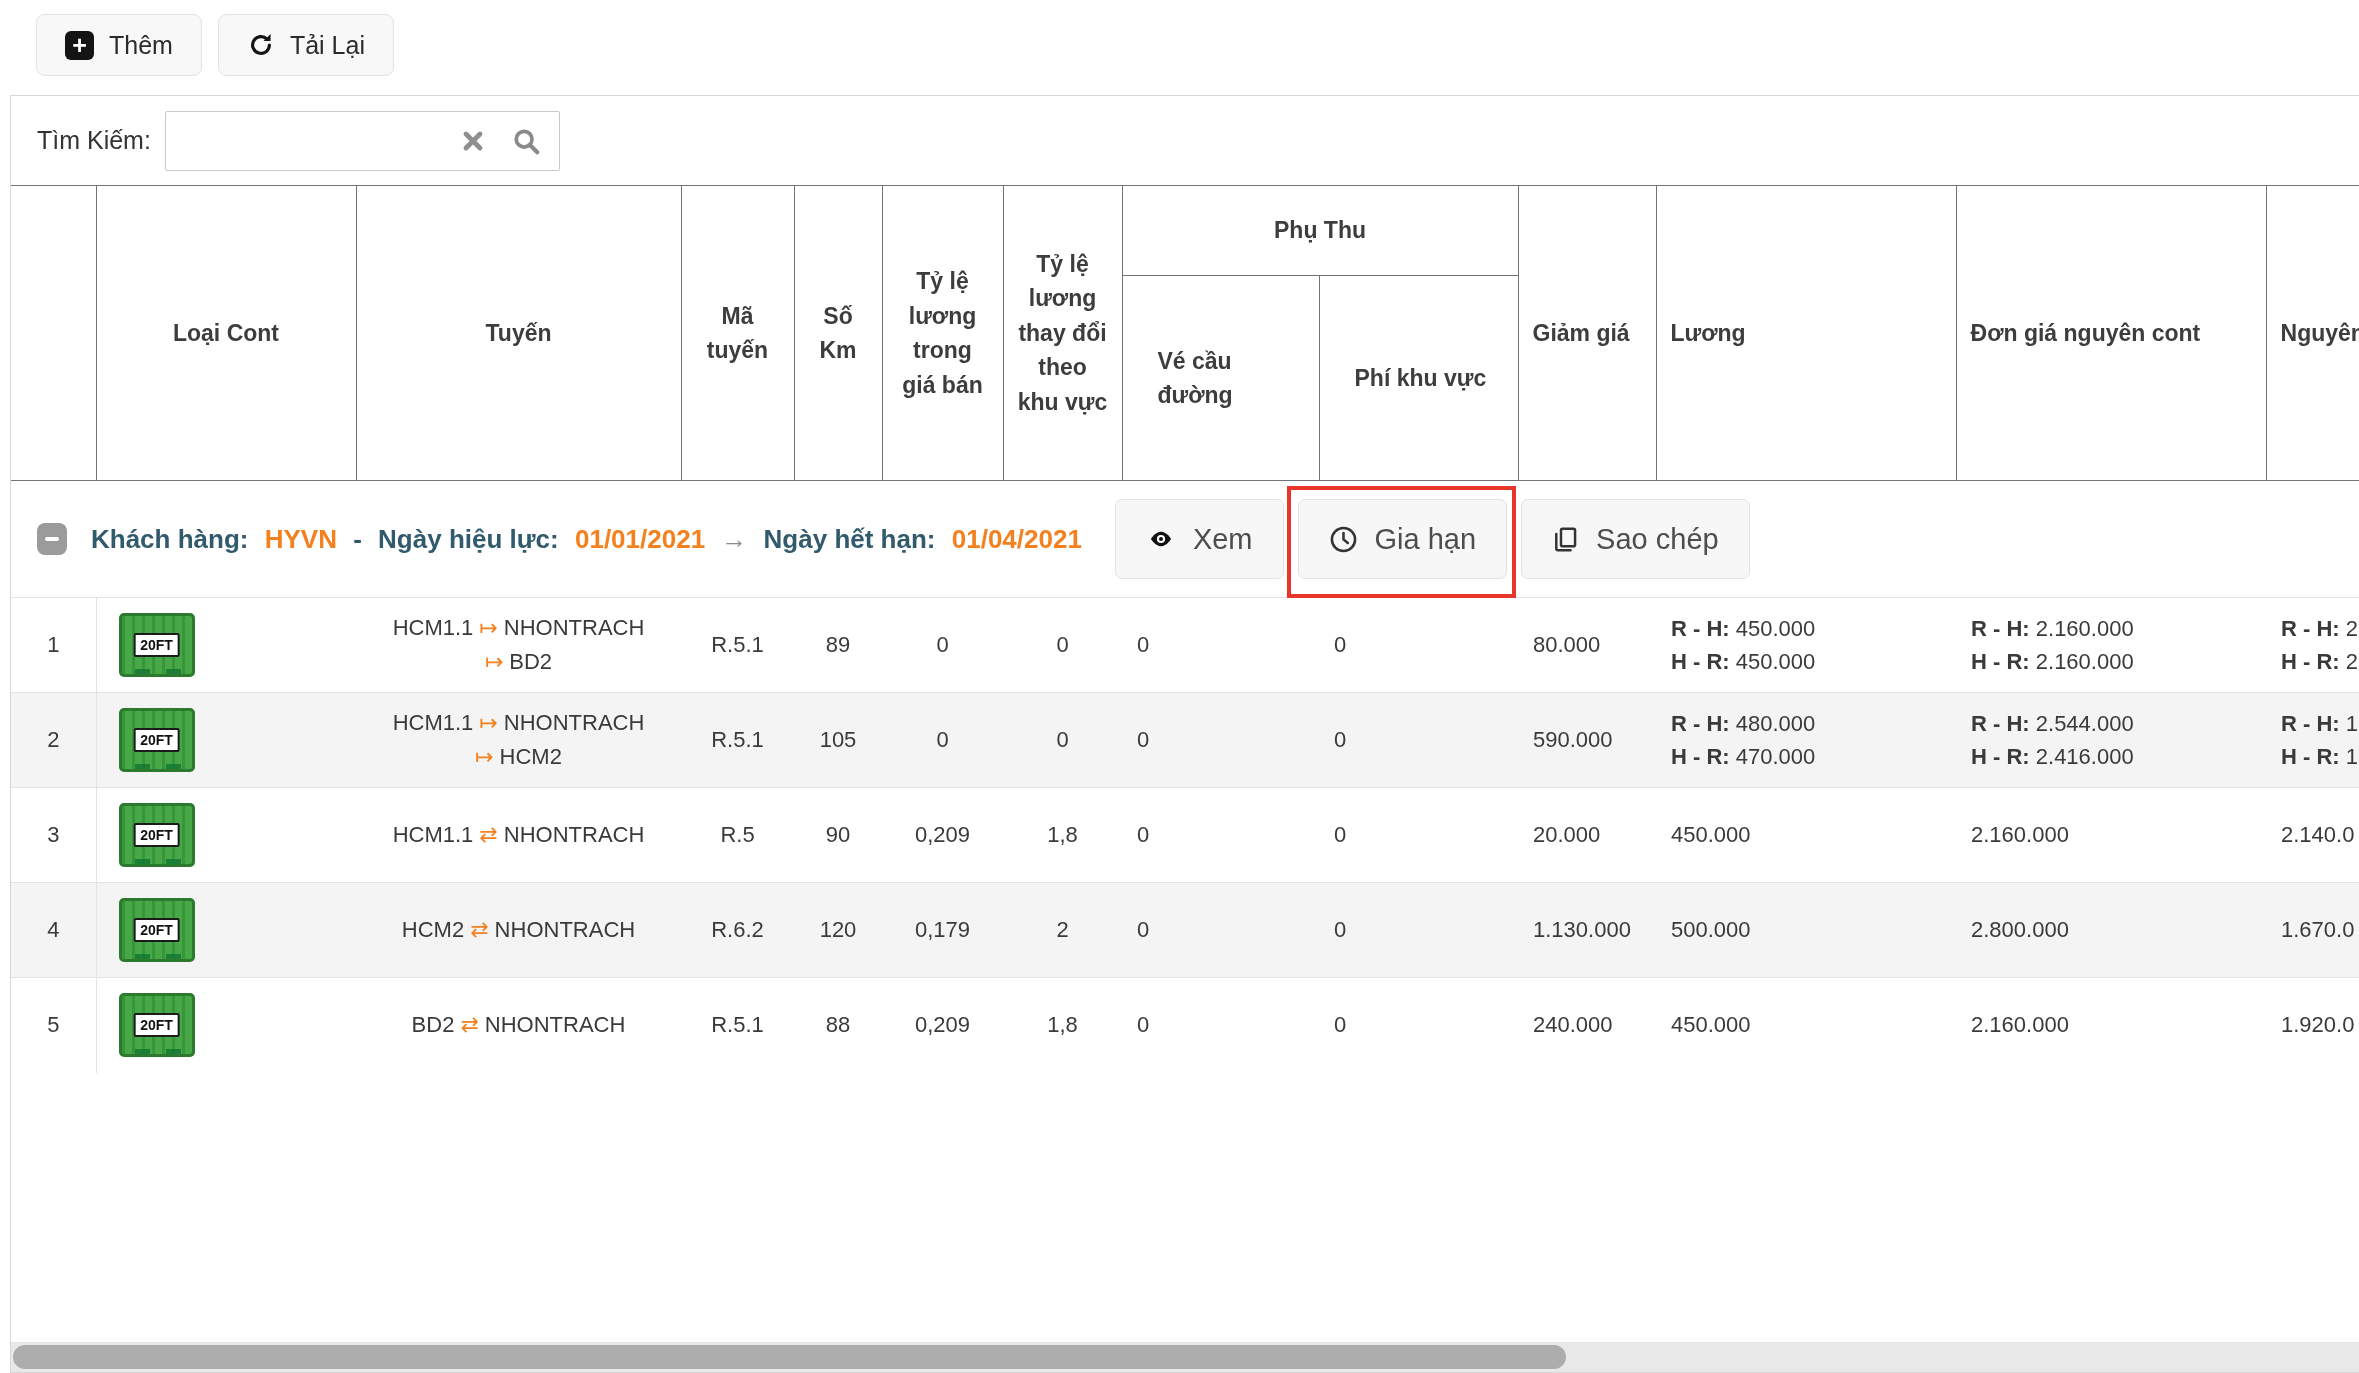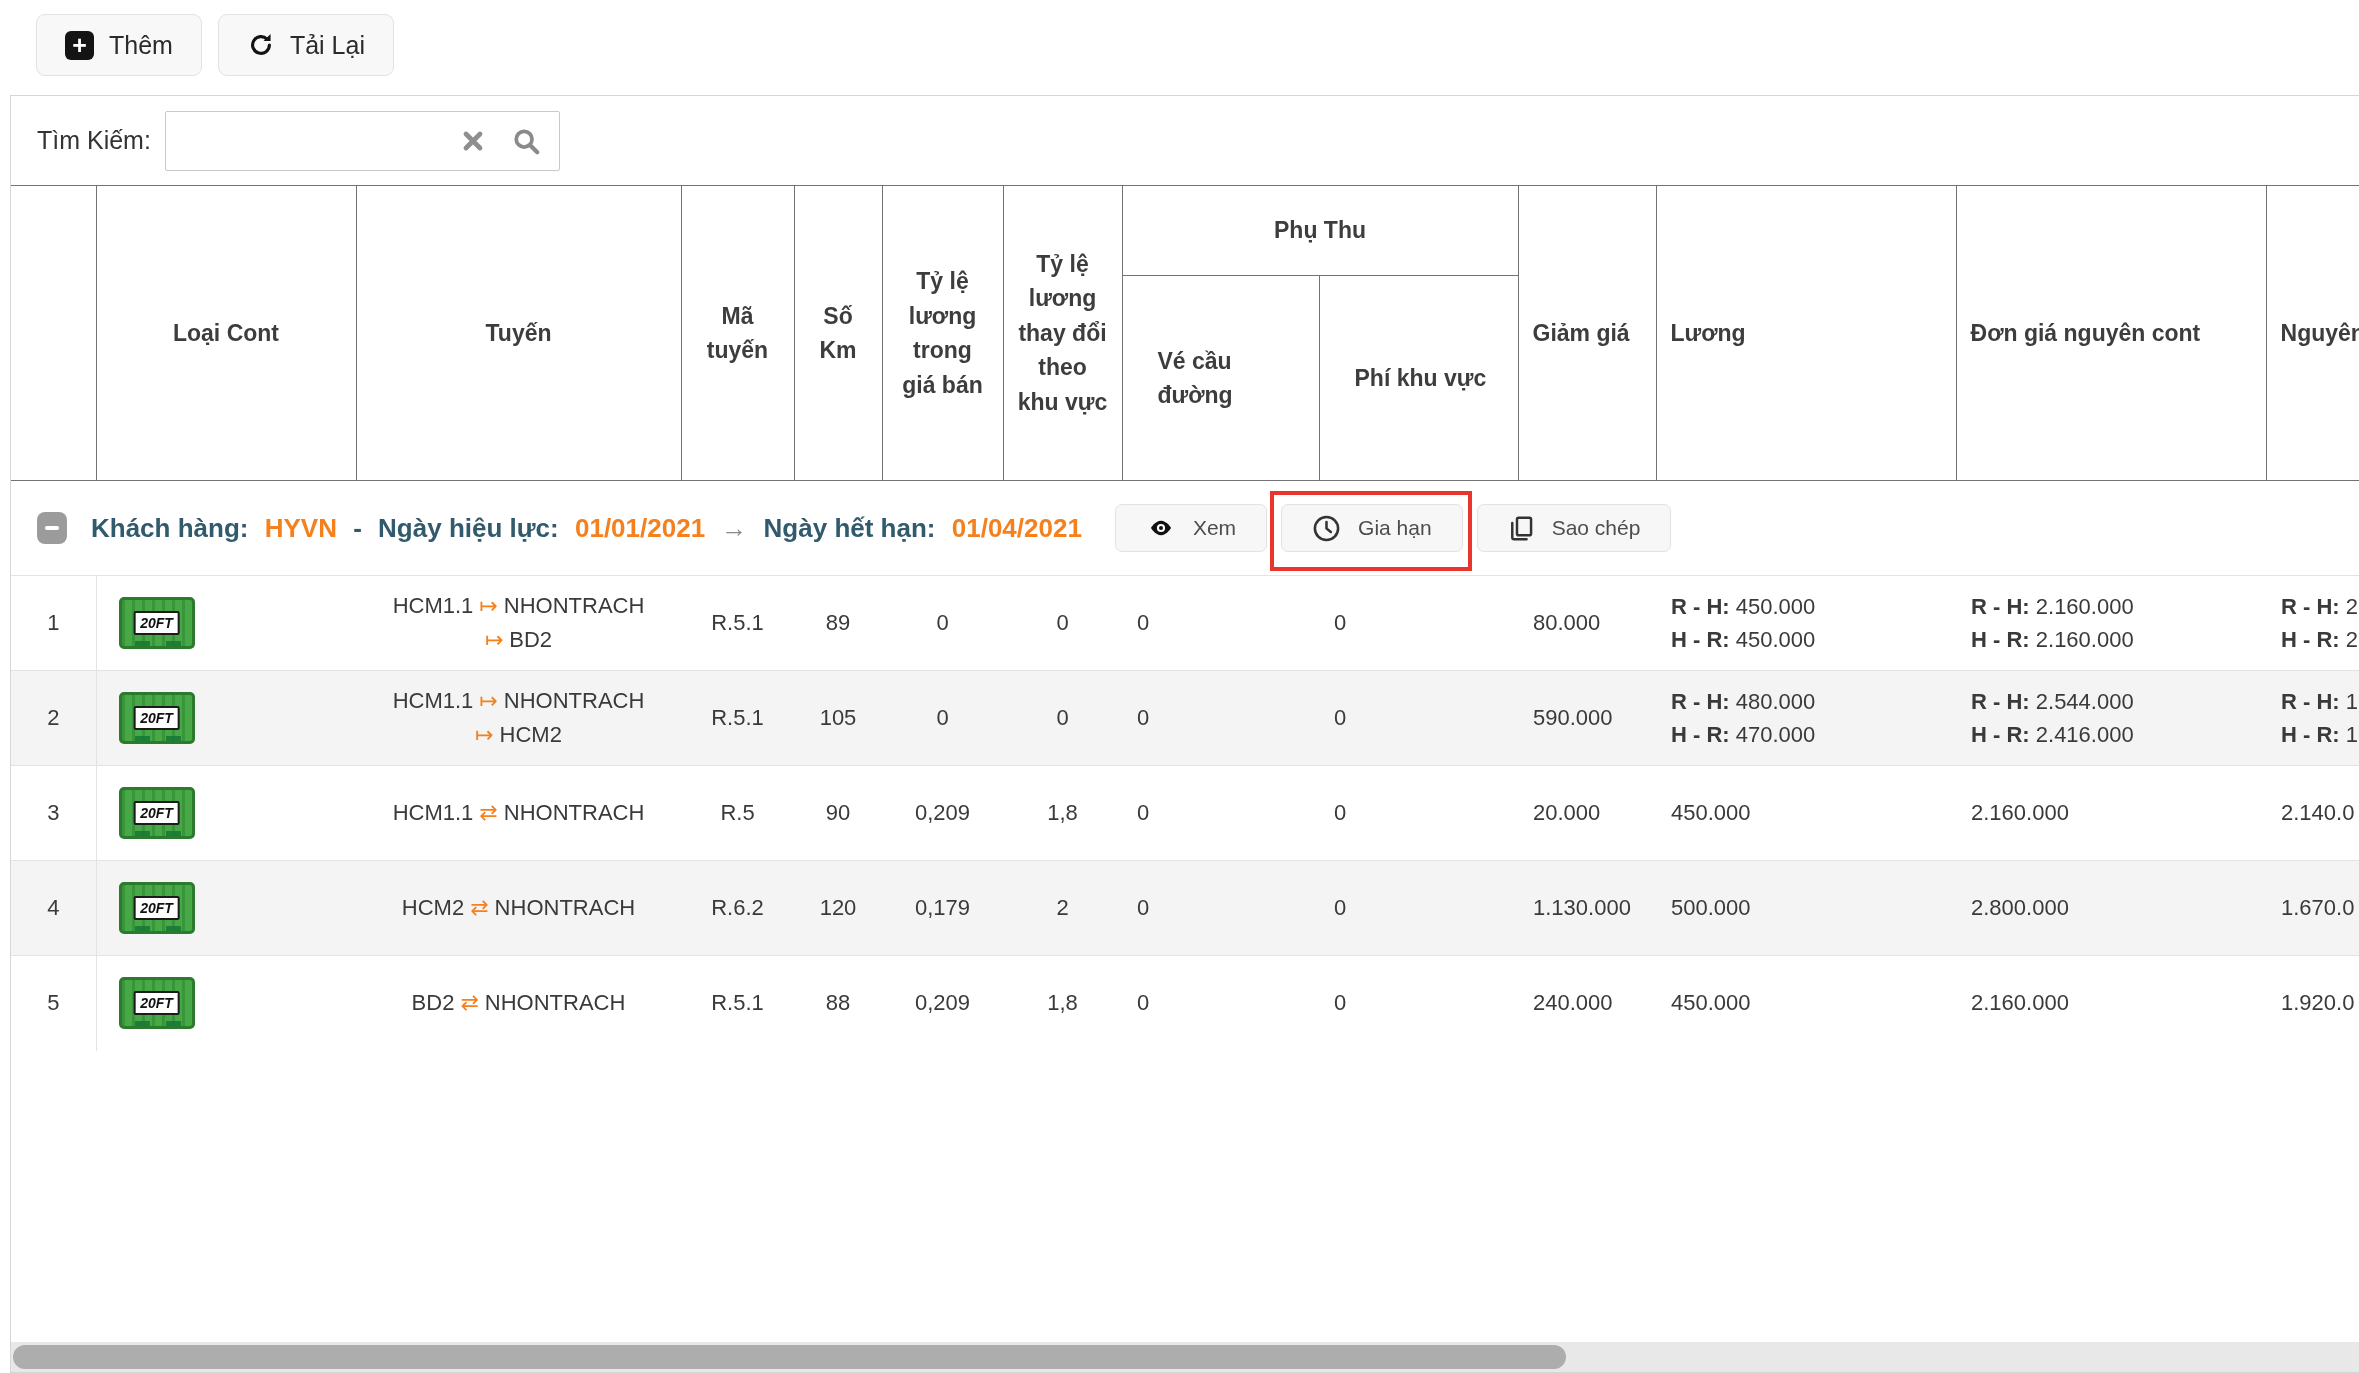--- a/index.html
+++ b/index.html
@@ -52,43 +52,43 @@
   td.l { text-align:left; padding-left:15px; white-space:nowrap; overflow:hidden; }
   td.num { text-align:center; border-right:1px solid #e3e3e3; }
   .route div { line-height:34px; }
   .route span { margin:0 3px; }
   .route-arrow { color:#f4811e; }
   .pair-line { line-height:33px; white-space:nowrap; }
   .pair-line b { font-weight:bold; }
 
   
   td.cont { padding-left:22px; }
-  .cont-icon { position:relative; display:inline-block; width:76px; height:52px;
+  .cont-icon { position:relative; display:inline-block; width:76px; height:64px;
     background:#46a847; border:3px solid #2c7a2e; border-radius:5px; vertical-align:middle;
-    background-image:repeating-linear-gradient(90deg, rgba(0,60,0,.18) 0 3px, transparent 3px 10px);font-style:italic; }
+    background-image:repeating-linear-gradient(90deg, rgba(0,60,0,.18) 0 3px, transparent 3px 10px); }
   .cont-label { position:absolute; left:50%; top:50%; transform:translate(-50%,-50%);
     background:#fff; border:2px solid #1b1b1b; font-weight:bold; font-size:14px;
     padding:2px 5px; border-radius:2px; color:#111; white-space:nowrap; }
   .cont-icon::after { content:""; position:absolute; bottom:0; left:13px; width:15px;
     height:5px; background:#173; box-shadow:31px 0 0 #173; opacity:.8; }
 
   
   .group-row td { padding:18px 0 18px 26px; background:#fff; }
   .group-flex { display:flex; align-items:center; }
   .collapse-btn { width:30px; height:32px; background:#9b9b9b; border-radius:8px;
     display:inline-flex; align-items:center; justify-content:center; cursor:pointer;
     margin-right:24px; flex:none; }
   .collapse-btn .minus { width:14px; height:4px; background:#fff; border-radius:2px; }
   .group-text { font-size:26px; font-weight:bold; white-space:nowrap; }
   .group-text > * { margin-right:9px; }
   .teal { color:#315a6d; }
   .orange { color:#f4811e; }
   .gray-arrow { color:#8a8a8a; font-weight:normal; }
-  .group-btn { display:inline-flex; align-items:center; gap:17px; height:48px; padding:0 30px;
-    margin-left:14px; font-size:21px; color:#4d4d4d; background:#f7f7f7; border:1px solid #e2e2e2;
+  .group-btn { display:inline-flex; align-items:center; gap:17px; height:80px; padding:0 30px;
+    margin-left:14px; font-size:29px; color:#4d4d4d; background:#f7f7f7; border:1px solid #e2e2e2;
     border-radius:7px; cursor:pointer; font-family:inherit; position:relative; white-space:nowrap; }
   .group-btn.first { margin-left:24px; }
   .group-btn.highlighted::before { content:""; position:absolute; left:-12px; right:-10px;
     top:-14px; bottom:-20px; border:4px solid #e8362d; pointer-events:none; z-index:5; }
 
   
   .hscroll-track { position:absolute; left:0; right:0; bottom:0; height:30px; background:#e8e8e8; }
   .hscroll-thumb { position:absolute; left:2px; top:3px; width:1553px; height:24px;
     background:#adadad; border-radius:12px; }
 </style>

